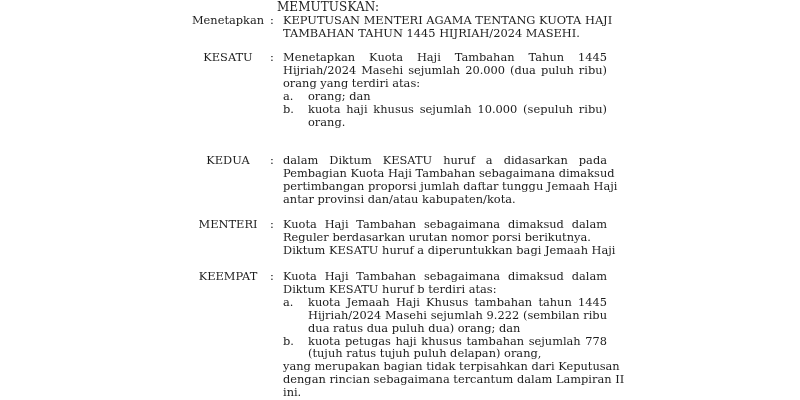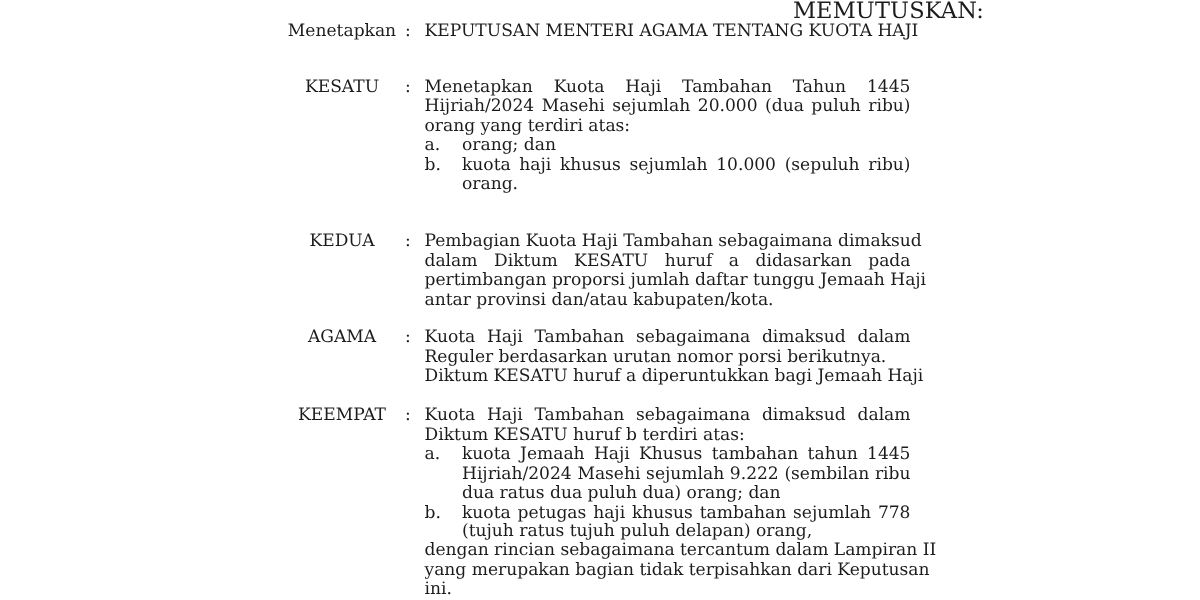--- a/index.html
+++ b/index.html
@@ -3,22 +3,22 @@
 <meta charset="utf-8">
 <style>
   html, body { margin:0; padding:0; }
   body {
     width:800px; height:400px; overflow:hidden; background:#ffffff;
     font-family: "DejaVu Serif", "Liberation Serif", serif;
     color:#1c1c1c; position:relative;
   }
   .doc { position:absolute; left:0; top:0; width:800px; height:400px; }
   .heading {
-    position:absolute; top:1px; left:0; width:656px; text-align:right;
-    font-size:15px; line-height:13px; letter-spacing:0.1px;
+    position:absolute; top:1px; left:0; width:656px; text-align:center;
+    font-size:12px; line-height:13px; letter-spacing:0.1px;
   }
   .row { position:absolute; left:190px; width:420px; font-size:11.4px; line-height:12.9px; }
   .label { position:absolute; left:0; top:0; width:76px;text-align:center; }
   .colon { position:absolute; left:80px; top:0; width:8px; }
   .body { position:absolute; left:93px; top:0; width:324px; text-align:justify; }
   .line { display:block; white-space:nowrap; text-align:justify; text-align-last:justify; }
   .line.last { text-align-last:left; }
   .sub { position:relative; padding-left:25px; }
   .sub .mark { position:absolute; left:0; top:0; }
 </style>
@@ -26,20 +26,21 @@
 <body>
 
 <div class="doc">
   <div class="heading">MEMUTUSKAN:</div>
 
   <div class="row" style="top:14px;">
     <span class="label">Menetapkan</span>
     <span class="colon">:</span>
     <div class="body">
       <span class="line">KEPUTUSAN MENTERI AGAMA TENTANG KUOTA HAJI</span>
+      <span class="line last">TAMBAHAN TAHUN 1445 HIJRIAH/2024 MASEHI.</span>
     </div>
   </div>
 
   <div class="row" style="top:51px;">
     <span class="label">KESATU</span>
     <span class="colon">:</span>
     <div class="body">
       <span class="line">Menetapkan Kuota Haji Tambahan Tahun 1445</span>
       <span class="line">Hijriah/2024 Masehi sejumlah 20.000 (dua puluh ribu)</span>
       <span class="line last">orang yang terdiri atas:</span>
@@ -52,29 +53,29 @@
         <span class="line">kuota haji khusus sejumlah 10.000 (sepuluh ribu)</span>
         <span class="line last">orang.</span>
       </div>
     </div>
   </div>
 
   <div class="row" style="top:154px;">
     <span class="label">KEDUA</span>
     <span class="colon">:</span>
     <div class="body">
+      <span class="line">dalam Diktum KESATU huruf a didasarkan pada</span>
       <span class="line">Pembagian Kuota Haji Tambahan sebagaimana dimaksud</span>
-      <span class="line">dalam Diktum KESATU huruf a didasarkan pada</span>
       <span class="line">pertimbangan proporsi jumlah daftar tunggu Jemaah Haji</span>
       <span class="line last">antar provinsi dan/atau kabupaten/kota.</span>
     </div>
   </div>
 
   <div class="row" style="top:218px;">
-    <span class="label">AGAMA</span>
+    <span class="label">MENTERI</span>
     <span class="colon">:</span>
     <div class="body">
       <span class="line">Kuota Haji Tambahan sebagaimana dimaksud dalam</span>
       <span class="line last">Reguler berdasarkan urutan nomor porsi berikutnya.</span>
       <span class="line">Diktum KESATU huruf a diperuntukkan bagi Jemaah Haji</span>
     </div>
   </div>
 
   <div class="row" style="top:270px;">
     <span class="label">KEEMPAT</span>
@@ -86,18 +87,18 @@
         <span class="mark">a.</span>
         <span class="line">kuota Jemaah Haji Khusus tambahan tahun 1445</span>
         <span class="line">Hijriah/2024 Masehi sejumlah 9.222 (sembilan ribu</span>
         <span class="line last">dua ratus dua puluh dua) orang; dan</span>
       </div>
       <div class="sub">
         <span class="mark">b.</span>
         <span class="line">kuota petugas haji khusus tambahan sejumlah 778</span>
         <span class="line last">(tujuh ratus tujuh puluh delapan) orang,</span>
       </div>
+      <span class="line">yang merupakan bagian tidak terpisahkan dari Keputusan</span>
       <span class="line">dengan rincian sebagaimana tercantum dalam Lampiran II</span>
-      <span class="line">yang merupakan bagian tidak terpisahkan dari Keputusan</span>
       <span class="line last">ini.</span>
     </div>
   </div>
 </div>
 
 </body></html>

